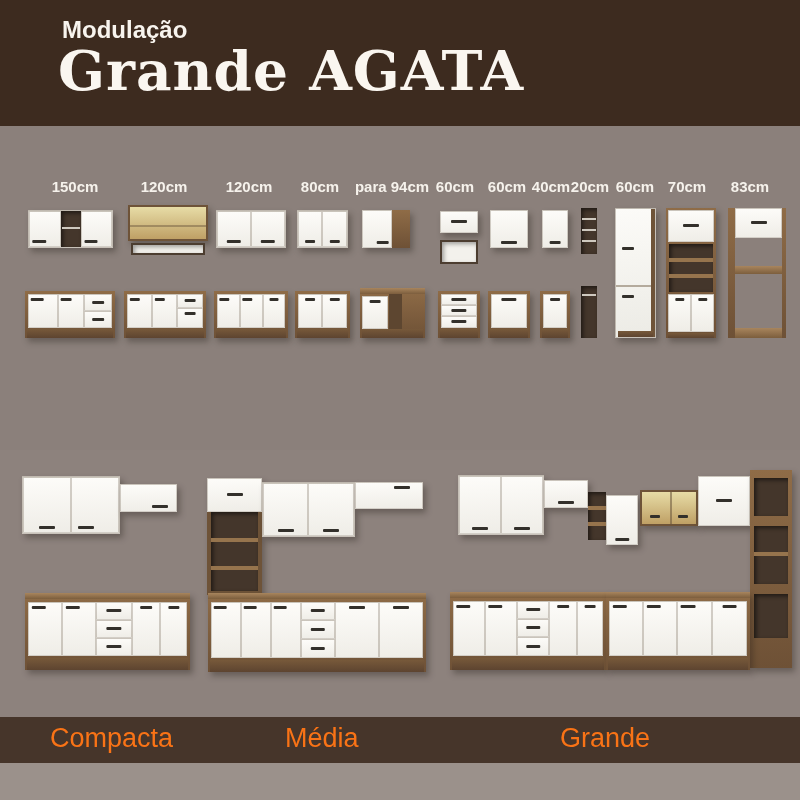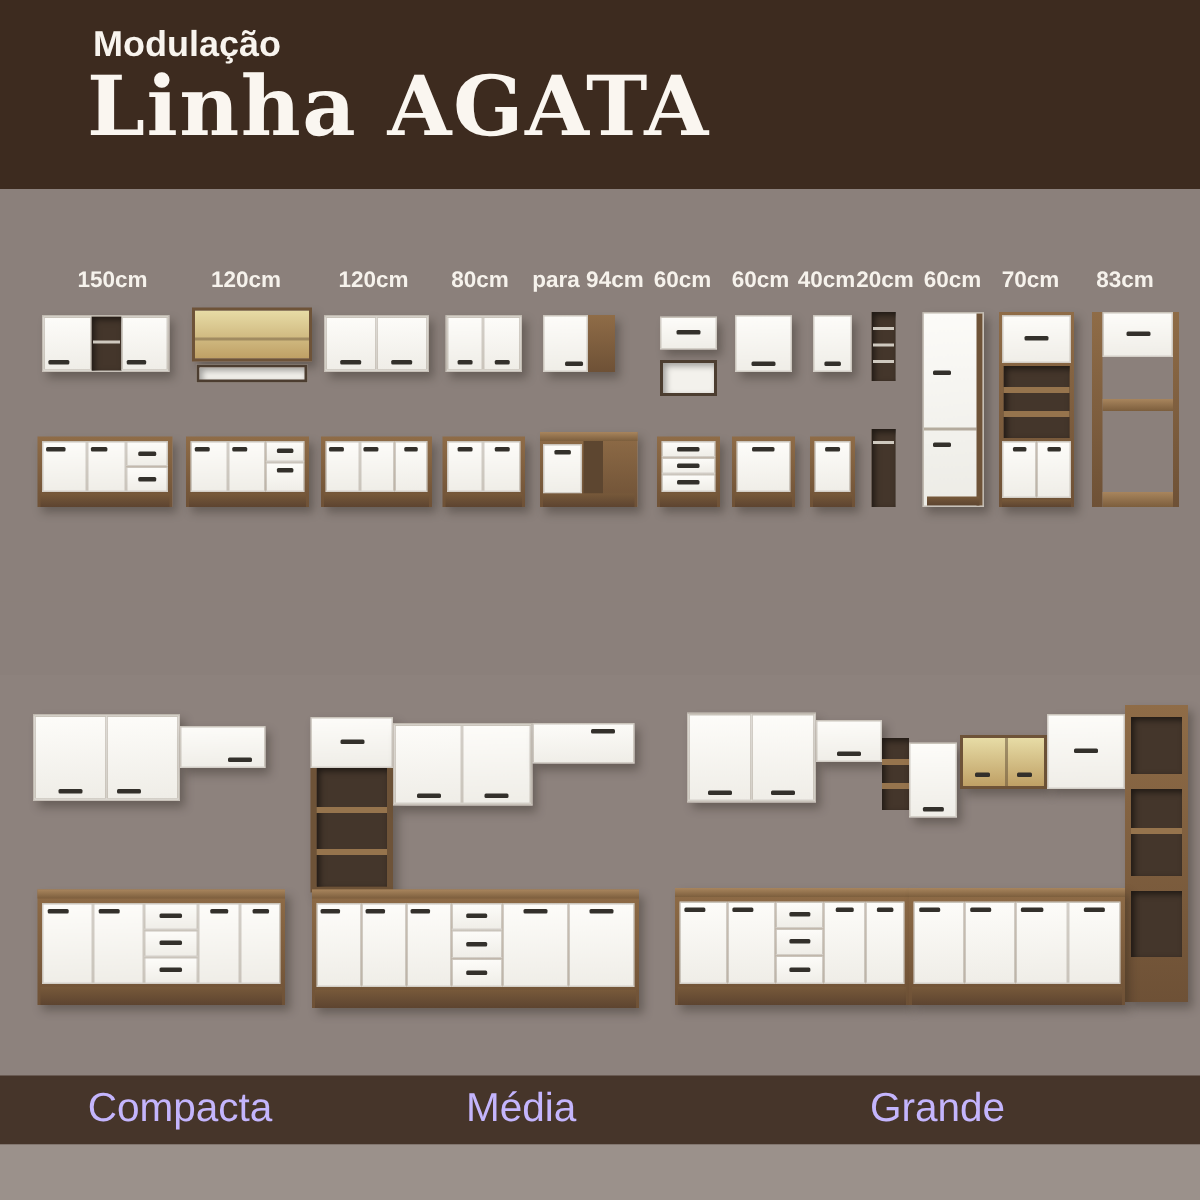--- a/index.html
+++ b/index.html
@@ -14,21 +14,21 @@
   #footerpad { top:763px; height:37px;  background:#9b918b; }
 
   .kicker { position:absolute; left:62px; top:16px; font-size:24px; font-weight:600; color:#f8f4ee; }
   .title  { position:absolute; left:58px; top:38px; font-size:55px; font-weight:bold; color:#faf6f0;
             font-family:"DejaVu Serif","Liberation Serif",serif; letter-spacing:1px; }
 
   .size-label { position:absolute; top:52px; height:18px; font-size:15px; font-weight:bold;
                 color:#f6f2ec; text-align:center; }
 
   .banner-text { font-size:23px; color:#f5efe7; letter-spacing:.3px; }
-  .kitchen-label { position:absolute; top:6px; font-size:27px; color:#c4b5fd; text-align:center; }
+  .kitchen-label { position:absolute; top:6px; font-size:27px; color:#f97316; }
 
   
   .mod { position:absolute; box-shadow:3px 4px 6px rgba(35,28,22,.35); }
   .white-bg { background:linear-gradient(175deg,#fcfbf8,#ecebe5); border:1px solid rgba(105,90,72,.35); box-sizing:border-box; }
   .wood-bg  { background:linear-gradient(180deg,#8f6c47,#6e5136); }
   .wood-strip { background:linear-gradient(180deg,#a8855d,#7c5e3d); }
   .glass-bg { background:linear-gradient(180deg,#e7dca6,#bfa065); border:2px solid #6e5338; box-sizing:border-box; }
 
   .door,.drawer { position:absolute; background:linear-gradient(178deg,#fdfcf9,#efede7);
                   border:1px solid rgba(105,90,72,.28); box-sizing:border-box; }
@@ -55,21 +55,21 @@
   .front { position:absolute; }
   .hdash { position:absolute; height:3px; background:#33302b; border-radius:1px; }
 </style>
 </head>
 <body>
 
 <div id="page">
 
   <div id="header" class="sec">
     <div class="kicker">Modulação</div>
-    <div class="title">Linha AGATA</div>
+    <div class="title">Grande AGATA</div>
   </div>
 
   <div id="modules" class="sec">
 
     <div class="size-label" style="left:40px;width:70px">150cm</div>
     <div class="size-label" style="left:129px;width:70px">120cm</div>
     <div class="size-label" style="left:214px;width:70px">120cm</div>
     <div class="size-label" style="left:285px;width:70px">80cm</div>
     <div class="size-label" style="left:351px;width:82px">para 94cm</div>
     <div class="size-label" style="left:420px;width:70px">60cm</div>

